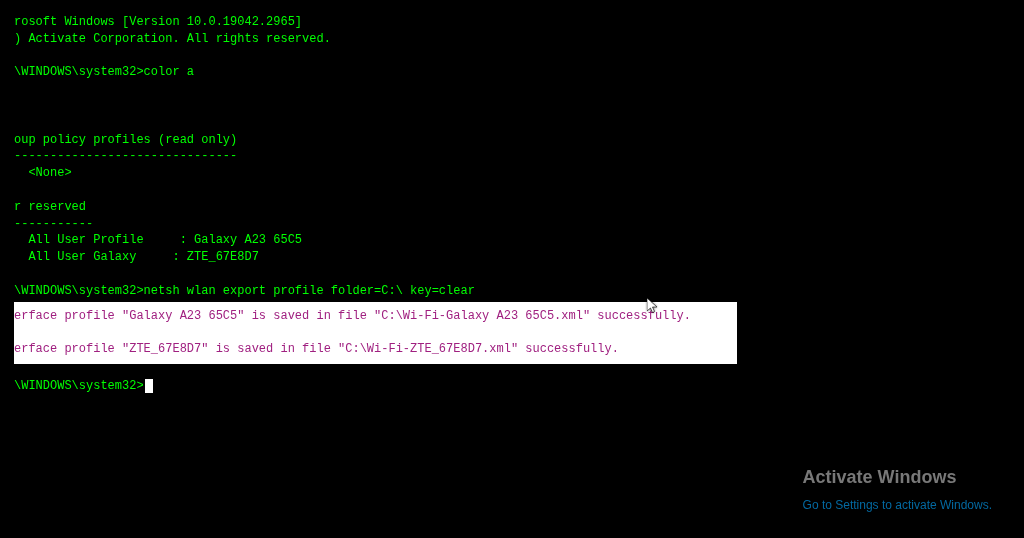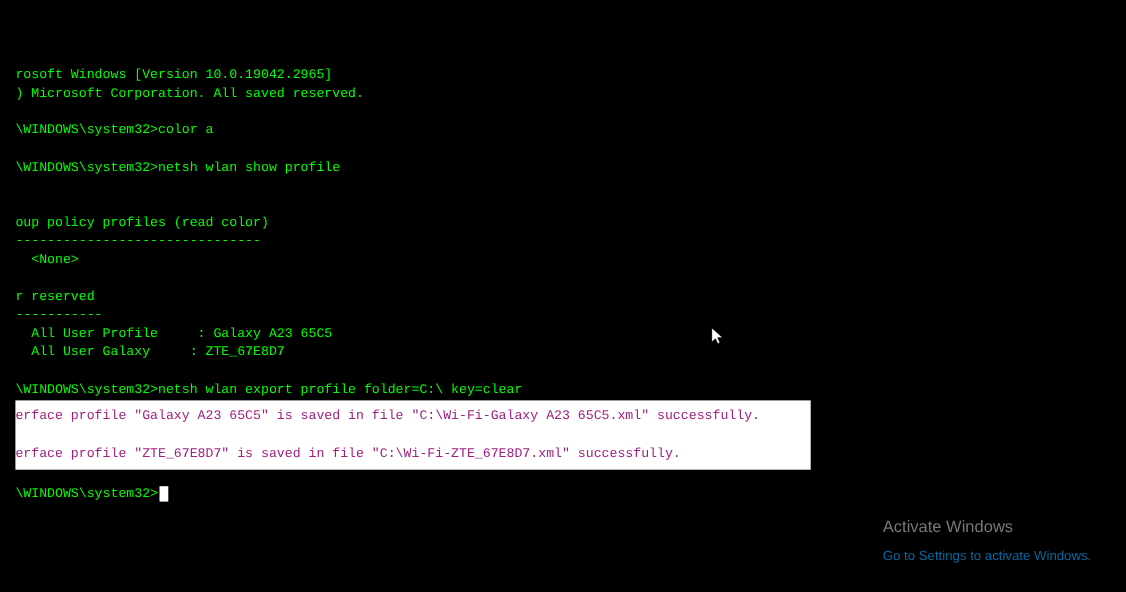--- a/index.html
+++ b/index.html
@@ -14,21 +14,20 @@
       font-family: 'Consolas', 'Courier New', monospace;
       font-size: 12px;
       color: #00ff00;
       overflow: hidden;
       position: relative;
       line-height: 1.4;
     }
     .terminal {
       padding: 14px;
       position: relative;
-      margin-top: 46px;
     }
     .line {
       white-space: pre;
       padding-left: 0;
     }
     .green {
       color: #00ff00;
     }
     .highlighted-block {
       background: #ffffff;
@@ -65,43 +64,42 @@
     }
     .activate-watermark {
       position: absolute;
       right: 32px;
       bottom: 24px;
       color: #6a6a6a;
       font-family: 'Segoe UI', Arial, sans-serif;
       text-align: left;
     }
     .activate-watermark .title {
-      font-size: 15px;
-      font-weight: 400;
+      font-size: 18px;
+      font-weight: 700;
       color: #787878;
     }
     .activate-watermark .subtitle {
       font-size: 12px;
       color: #0369a1;
       margin-top: 7px;
     }
   </style>
 </head>
 <body>
 
 <div class="terminal">
   <div class="line green">rosoft Windows [Version 10.0.19042.2965]</div>
-  <div class="line green">) Microsoft Corporation. All saved reserved.</div>
+  <div class="line green">) Activate Corporation. All rights reserved.</div>
   <div class="line green">&nbsp;</div>
   <div class="line green">\WINDOWS\system32&gt;color a</div>
   <div class="line green">&nbsp;</div>
-  <div class="line green">\WINDOWS\system32&gt;netsh wlan show profile</div>
   <div class="line green">&nbsp;</div>
   <div class="line green">&nbsp;</div>
-  <div class="line green">oup policy profiles (read color)</div>
+  <div class="line green">oup policy profiles (read only)</div>
   <div class="line green">-------------------------------</div>
   <div class="line green">  &lt;None&gt;</div>
   <div class="line green">&nbsp;</div>
   <div class="line green">r reserved</div>
   <div class="line green">-----------</div>
   <div class="line green">  All User Profile     : Galaxy A23 65C5</div>
   <div class="line green">  All User Galaxy     : ZTE_67E8D7</div>
   <div class="line green">&nbsp;</div>
   <div class="line green">\WINDOWS\system32&gt;netsh wlan export profile folder=C:\ key=clear</div>
 

